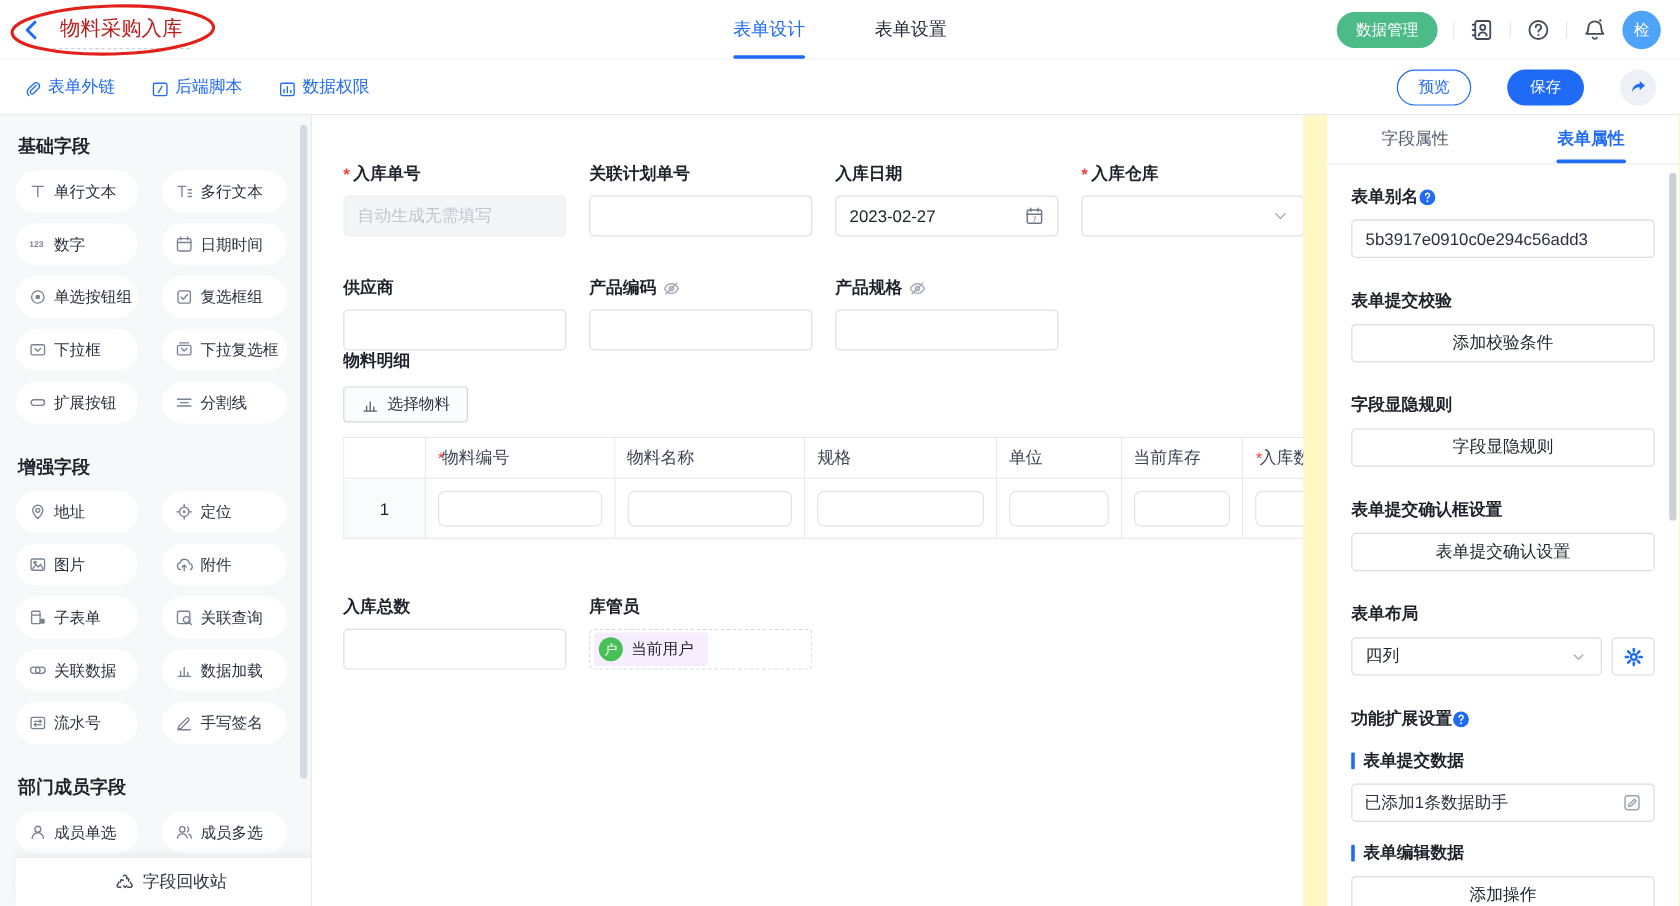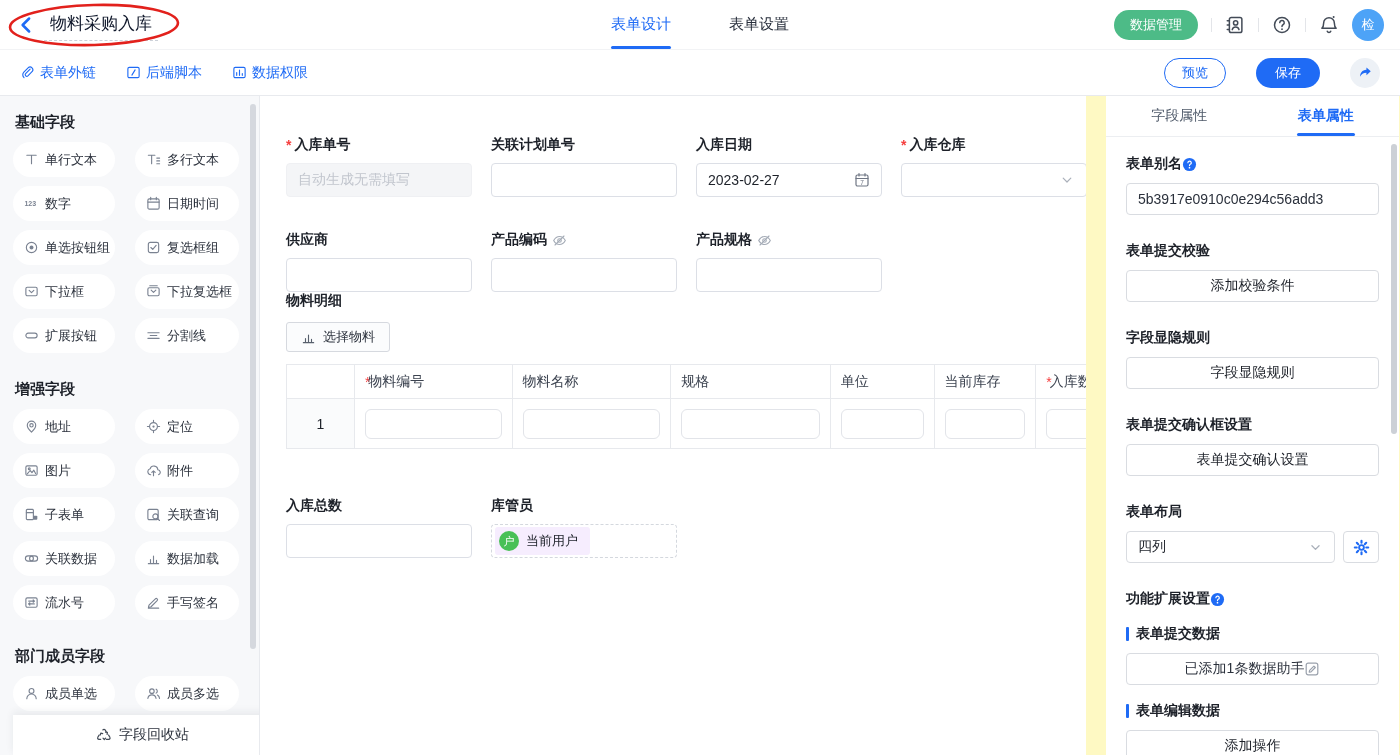--- a/index.html
+++ b/index.html
@@ -10,35 +10,35 @@
   *{box-sizing:border-box;margin:0;padding:0}
   html,body{width:1400px;height:755px;overflow:hidden}
   body{font-family:"Liberation Sans","DejaVu Sans",sans-serif;background:#eef0f3;color:var(--ink)}
   .app{width:1400px;height:755px;display:flex;flex-direction:column;overflow:hidden}
   svg{display:block}
   .ic{display:inline-flex;flex:none}
 
   
   .header{height:50px;background:#fff;display:flex;align-items:center;padding:0 16px;position:relative;z-index:3;border-bottom:1px solid #f2f3f5}
   .back{width:20px;height:20px;color:var(--blue);cursor:pointer;margin-right:8px}
-  .title{font-size:17px;font-weight:500;color:#0f172a;padding:3px 6px 5px;border-bottom:1px dashed #ccd1d9;cursor:text}
+  .title{font-size:17px;font-weight:500;color:#b91c1c;padding:3px 6px 5px;border-bottom:1px dashed #ccd1d9;cursor:text}
   .annot{position:absolute;left:6px;top:1px;pointer-events:none;z-index:5}
   .h-tabs{position:absolute;left:50%;top:0;transform:translateX(-50%);height:100%;display:flex;gap:58px}
   .h-tab{display:flex;align-items:center;font-size:15px;color:#272e3b;position:relative;cursor:pointer}
   .h-tab.active{color:var(--blue)}
   .h-tab.active::after{content:"";position:absolute;left:0;right:0;bottom:0;height:3px;background:var(--blue);border-radius:2px}
   .h-right{margin-left:auto;display:flex;align-items:center;gap:13px}
   .pill-green{height:30px;padding:0 16px;border-radius:15px;background:var(--green);color:#fff;font-size:13px;display:flex;align-items:center;cursor:pointer}
   .vdiv{width:1px;height:14px;background:#e3e5e9}
   .h-icon{width:20px;height:20px;color:#434b57;cursor:pointer}
   .avatar{width:32px;height:32px;border-radius:50%;background:#4da3f7;color:#fff;font-size:13px;display:flex;align-items:center;justify-content:center;cursor:pointer}
 
   
   .toolbar{height:46px;background:#fff;border-bottom:1px solid var(--bd-light);display:flex;align-items:center;padding:0 20px;position:relative;z-index:2}
-  .t-link{display:flex;align-items:center;gap:5px;color:var(--blue);font-size:14px;margin-right:30px;cursor:pointer}
+  .t-link{display:flex;align-items:flex-end;gap:5px;color:var(--blue);font-size:14px;margin-right:30px;cursor:pointer}
   .t-link .ic{width:15px;height:15px}
   .t-right{margin-left:auto;display:flex;align-items:flex-start;gap:30px}
   .btn-preview{height:30px;padding:0 17px;border:1px solid var(--blue);color:var(--blue);border-radius:15px;font-size:13px;display:flex;align-items:center;background:#fff;cursor:pointer}
   .btn-save{height:30px;padding:0 19px;border-radius:15px;font-size:13px;display:flex;align-items:center;background:var(--blue);color:#fff;cursor:pointer}
   .share-btn{width:30px;height:30px;border-radius:50%;background:#edf1f6;color:var(--blue);display:flex;align-items:center;justify-content:center;cursor:pointer}
 
   
   .body{display:flex;flex:1;min-height:0;background:#fef9c3}
 
   
@@ -94,21 +94,21 @@
   .p-input,.p-btn,.assist-box{margin-top:10px;height:32px;border:1px solid var(--bd);border-radius:4px;display:flex;align-items:center;font-size:14px;background:#fff}
   .p-input{padding:0 11px;color:#2b313c;cursor:text}
   .p-btn{justify-content:center;color:var(--ink);cursor:pointer}
   .layout-row{display:flex;gap:8px;margin-top:10px}
   .layout-select{flex:1;height:32px;border:1px solid var(--bd);border-radius:4px;display:flex;align-items:center;justify-content:space-between;padding:0 11px;font-size:14px;color:var(--ink);cursor:pointer}
   .layout-select .ic{width:15px;height:15px;color:#aab0ba}
   .gear-btn{width:36px;height:32px;border:1px solid var(--bd);border-radius:4px;display:flex;align-items:center;justify-content:center;color:var(--blue);cursor:pointer}
   .gear-btn .ic{width:17px;height:17px}
   .sub-label{display:flex;align-items:center;gap:7px;font-size:14px;font-weight:bold;color:var(--ink);margin-top:17px}
   .sub-label::before{content:"";width:3px;height:14px;background:var(--blue);border-radius:1px}
-  .assist-box{justify-content:center;padding:14px 10px;color:#2b313c;cursor:pointer}
+  .assist-box{justify-content:space-between;padding:14px 10px;color:#2b313c;cursor:pointer}
   .assist-box .ic{width:16px;height:16px;color:#9aa1ac}
   .p-scroll{position:absolute;right:2px;top:48px;width:6px;height:290px;background:#ccd0d6;border-radius:3px;cursor:pointer}
 </style>
 </head>
 <body>
 
 <div class="app">
 
   <div class="header">
     <span class="ic back">

